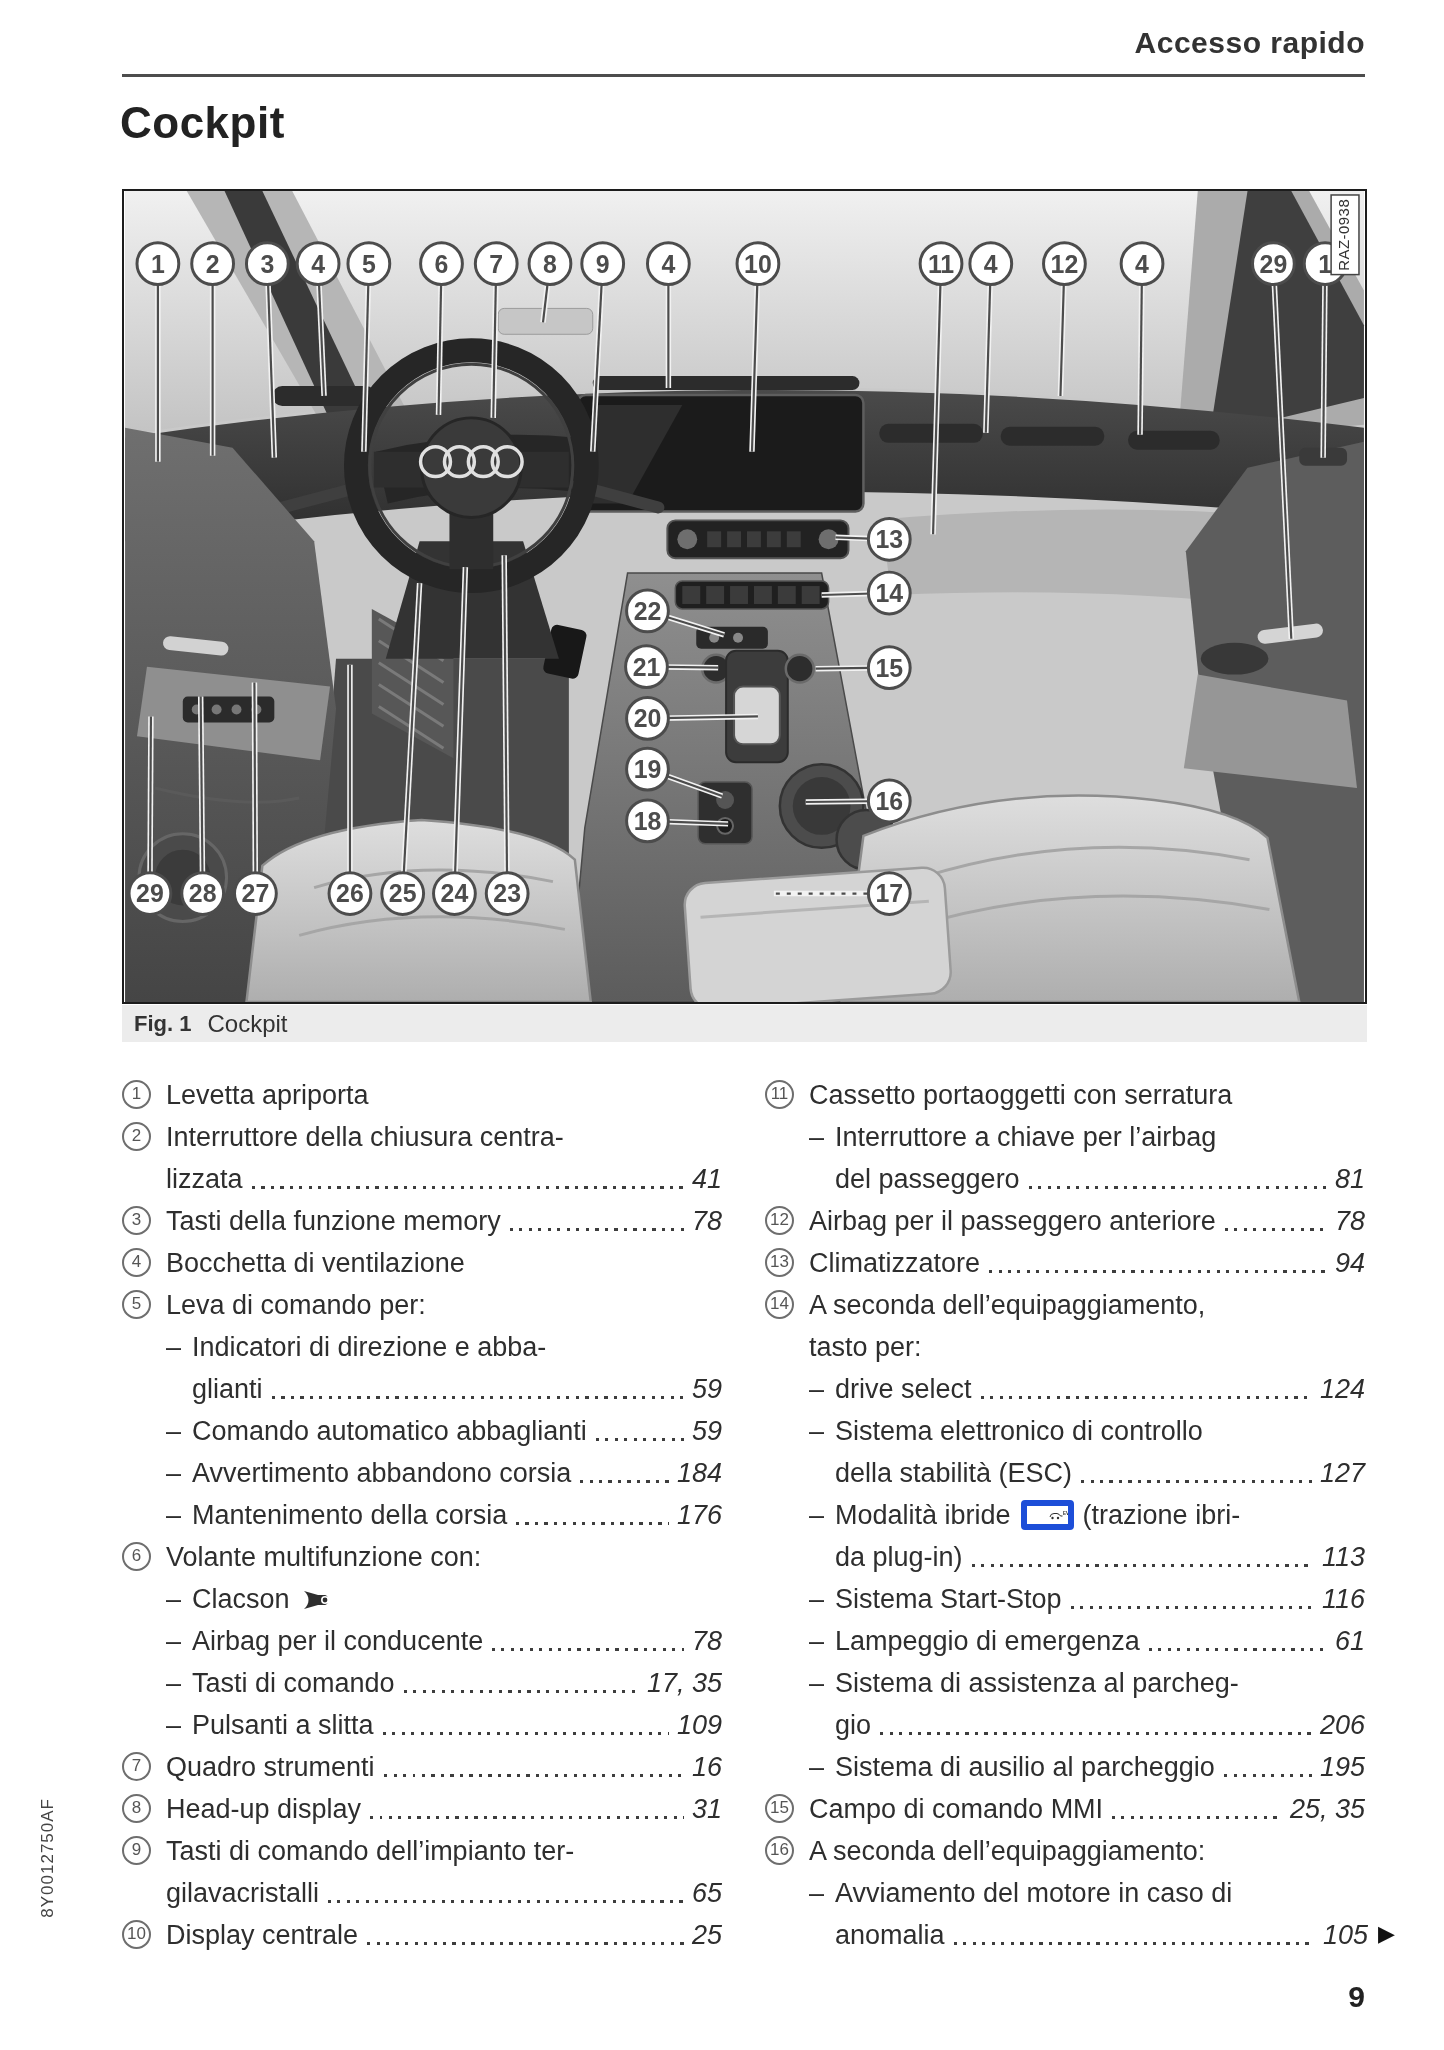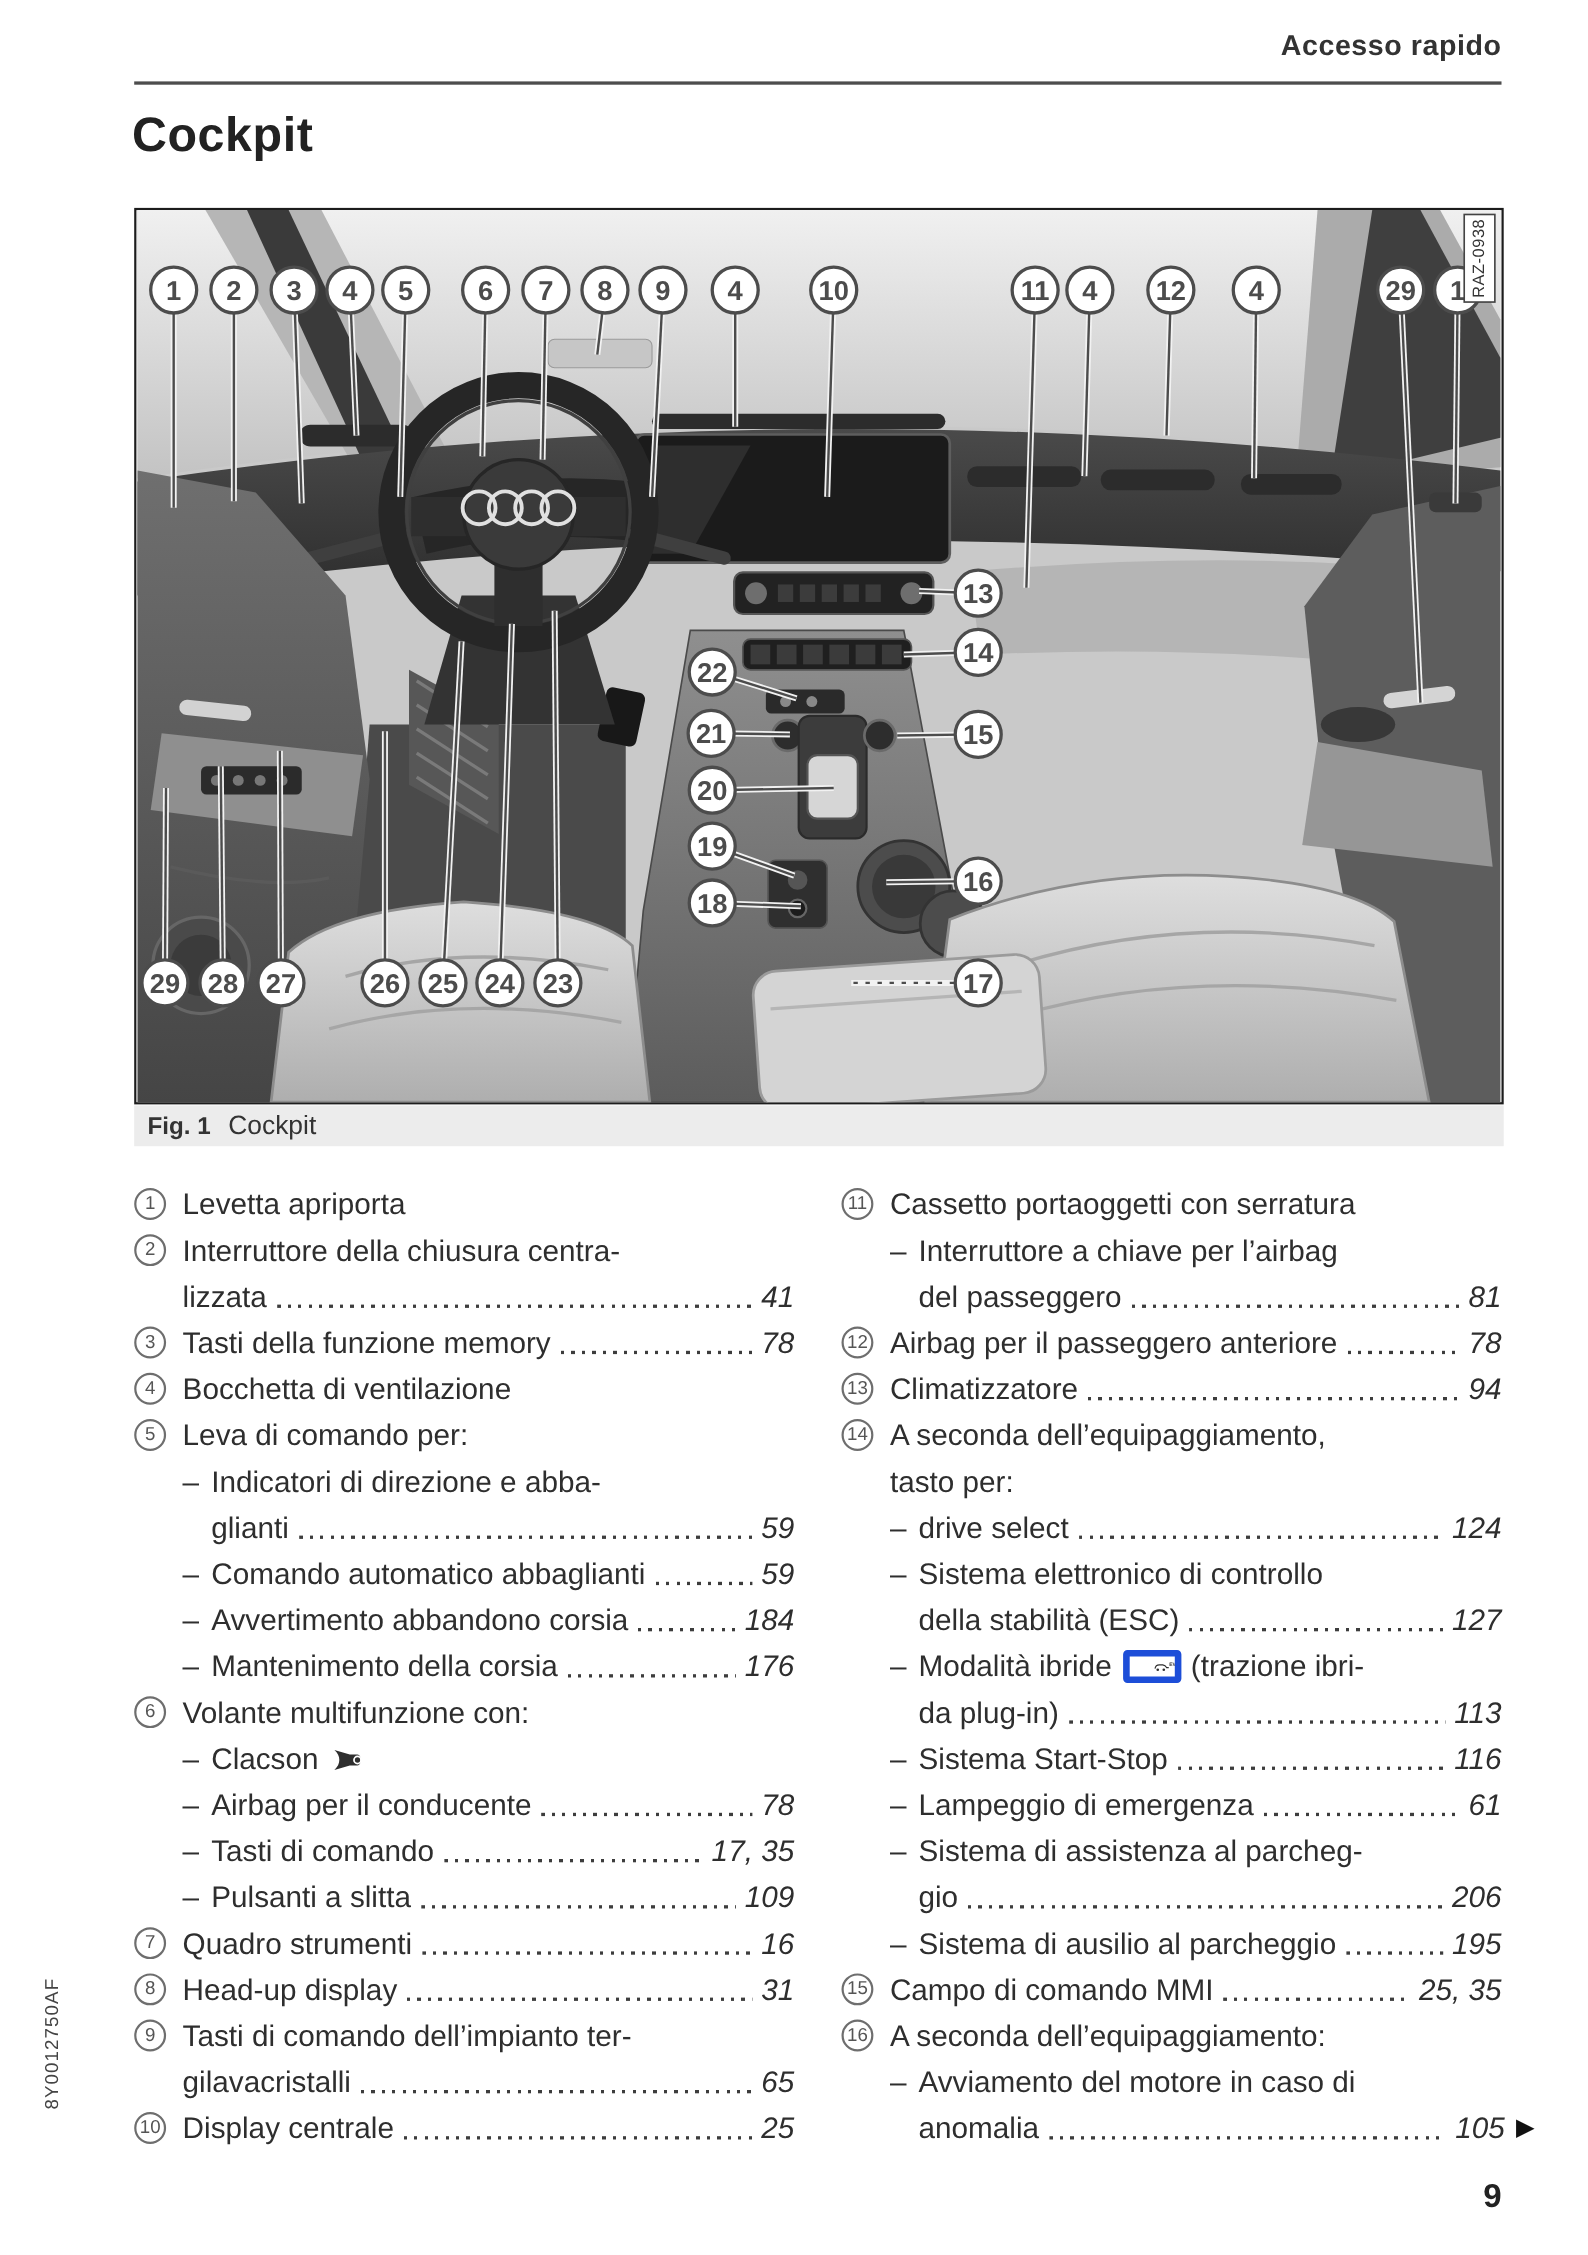--- a/index.html
+++ b/index.html
@@ -1,20 +1,20 @@
 <!DOCTYPE html>
 <html><head>
 <meta charset="utf-8">
 <style>
   html,body{margin:0;padding:0;background:#fff;}
   .page{position:relative;width:1444px;height:2050px;background:#fff;overflow:hidden;
         font-family:"Liberation Sans","DejaVu Sans",sans-serif;color:#2e2e2e;}
   
   .hdr{position:absolute;left:122px;top:26px;width:1243px;text-align:right;
-       font-size:26px;font-weight:bold;color:#333;letter-spacing:.5px;}
+       font-size:30px;font-weight:bold;color:#333;letter-spacing:.5px;}
   .hdr-rule{position:absolute;left:122px;top:74px;width:1243px;height:3px;background:#4d4d4d;}
   .title{position:absolute;left:120px;top:98px;font-size:44px;font-weight:bold;color:#222;letter-spacing:.5px;}
   
   .figure{position:absolute;left:122px;top:189px;width:1245px;}
   .figure svg{display:block;}
   .figwrap{border:2px solid #1c1c1c;box-sizing:border-box;width:1245px;height:815px;}
   .fig-caption{width:1245px;height:37px;background:#ececec;display:flex;align-items:center;
                box-sizing:border-box;padding-left:12px;margin-top:1px;}
   .fig-caption .lbl{font-weight:bold;font-size:22px;color:#333;}
   .fig-caption .cap{font-size:24px;color:#333;margin-left:16px;}

